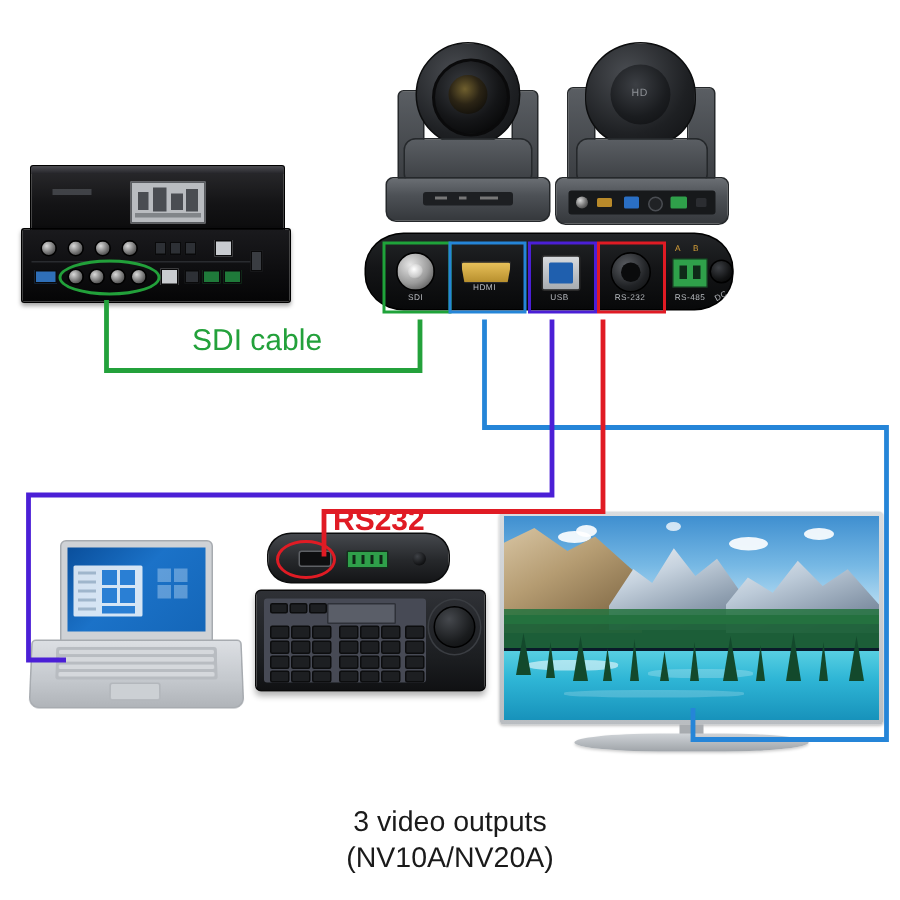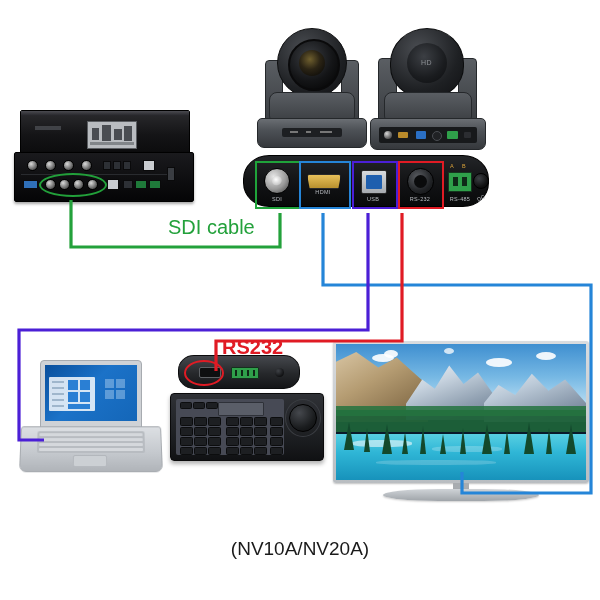--- a/index.html
+++ b/index.html
@@ -3,21 +3,21 @@
 <meta charset="utf-8">
 <style>
   html,body{margin:0;padding:0;background:#ffffff;}
   body{width:600px;height:600px;position:relative;overflow:hidden;
        font-family:"Liberation Sans","DejaVu Sans",sans-serif;}
   #stage{position:absolute;inset:0;width:600px;height:600px;}
   .abs{position:absolute;}
 
   
   .cab-label{position:absolute;white-space:nowrap;font-weight:400;}
-  #lbl-sdi  {left:128px; top:216px; font-size:20px; color:#23a13b;margin-left:40px;}
+  #lbl-sdi  {left:128px; top:216px; font-size:20px; color:#23a13b;}
   #lbl-usb  {left:48px;  top:293px; font-size:20px; color:#4b1fd6;}
   #lbl-rs232{left:222px; top:336px; font-size:20px; color:#e01b24; font-weight:600;}
   #lbl-hdmi {left:477px; top:512px; font-size:20px; color:#2585d8;}
 
   
   #caption{position:absolute;left:0;top:537px;width:600px;text-align:center;
            font-size:19px;color:#1a1a1a;line-height:1.28;}
 
   
   #recorder{left:14px;top:110px;width:178px;height:92px;}
@@ -415,16 +415,17 @@
 
     <polyline points="368,213 368,330 19,330 19,440 44,440" fill="none" stroke="#4b1fd6" stroke-width="3.2"></polyline>
 
     <polyline points="402,213 402,341 216,341 216,371" fill="none" stroke="#e01b24" stroke-width="3.2"></polyline>
   </svg>
 
   <div class="cab-label" id="lbl-sdi">SDI cable</div>
   <div class="cab-label" id="lbl-rs232">RS232</div>
 
   <div id="caption">
+    <div>3 video outputs</div>
     <div>(NV10A/NV20A)</div>
   </div>
 
 </div>
 
 </body></html>

